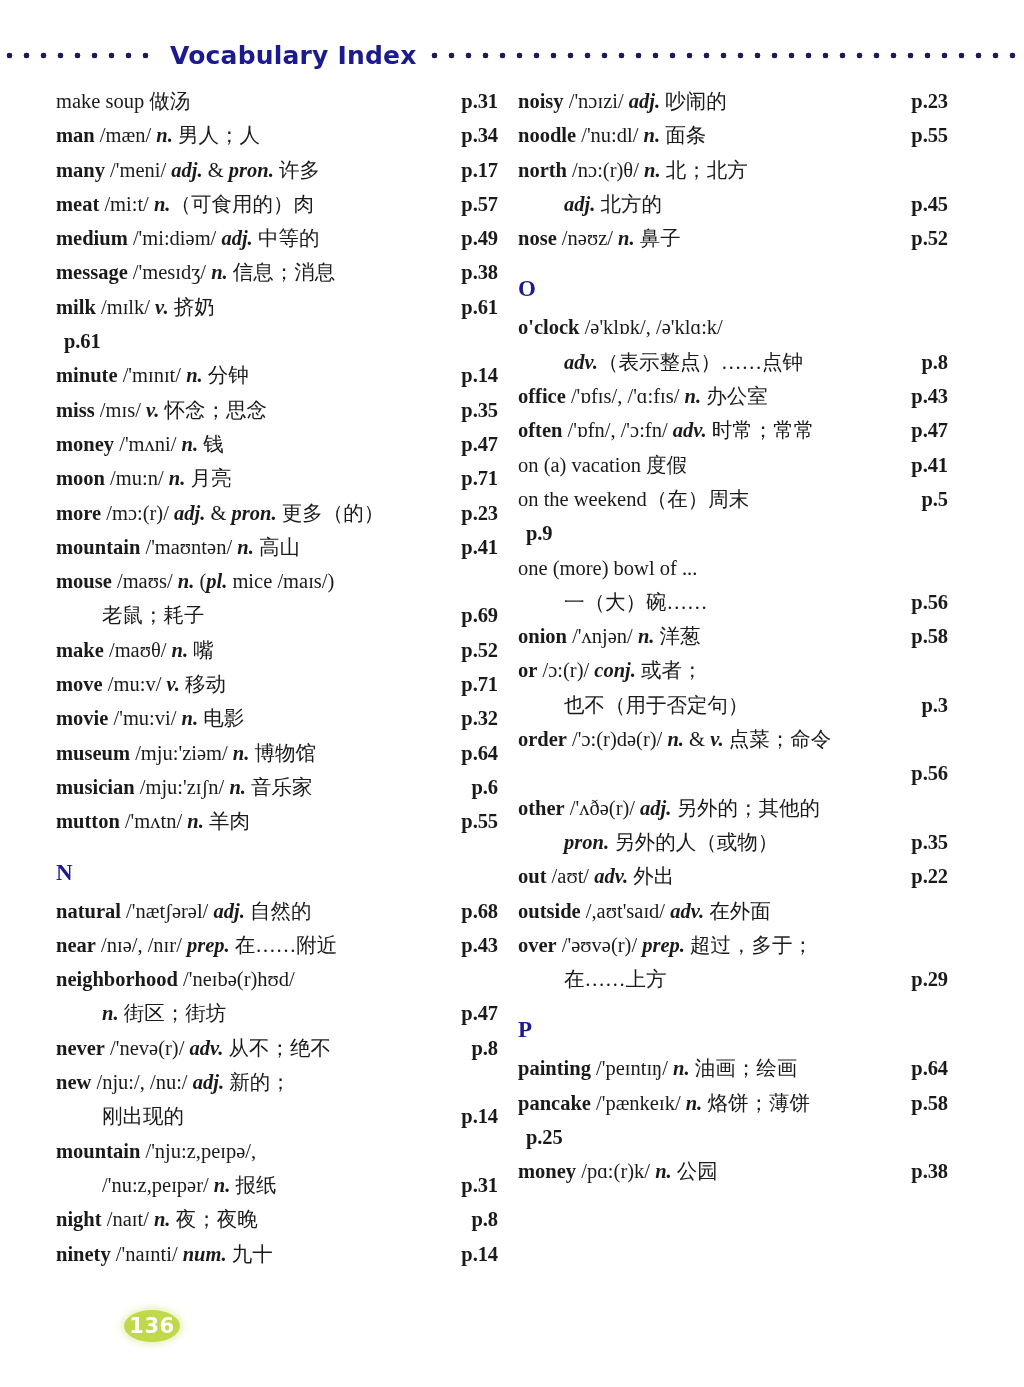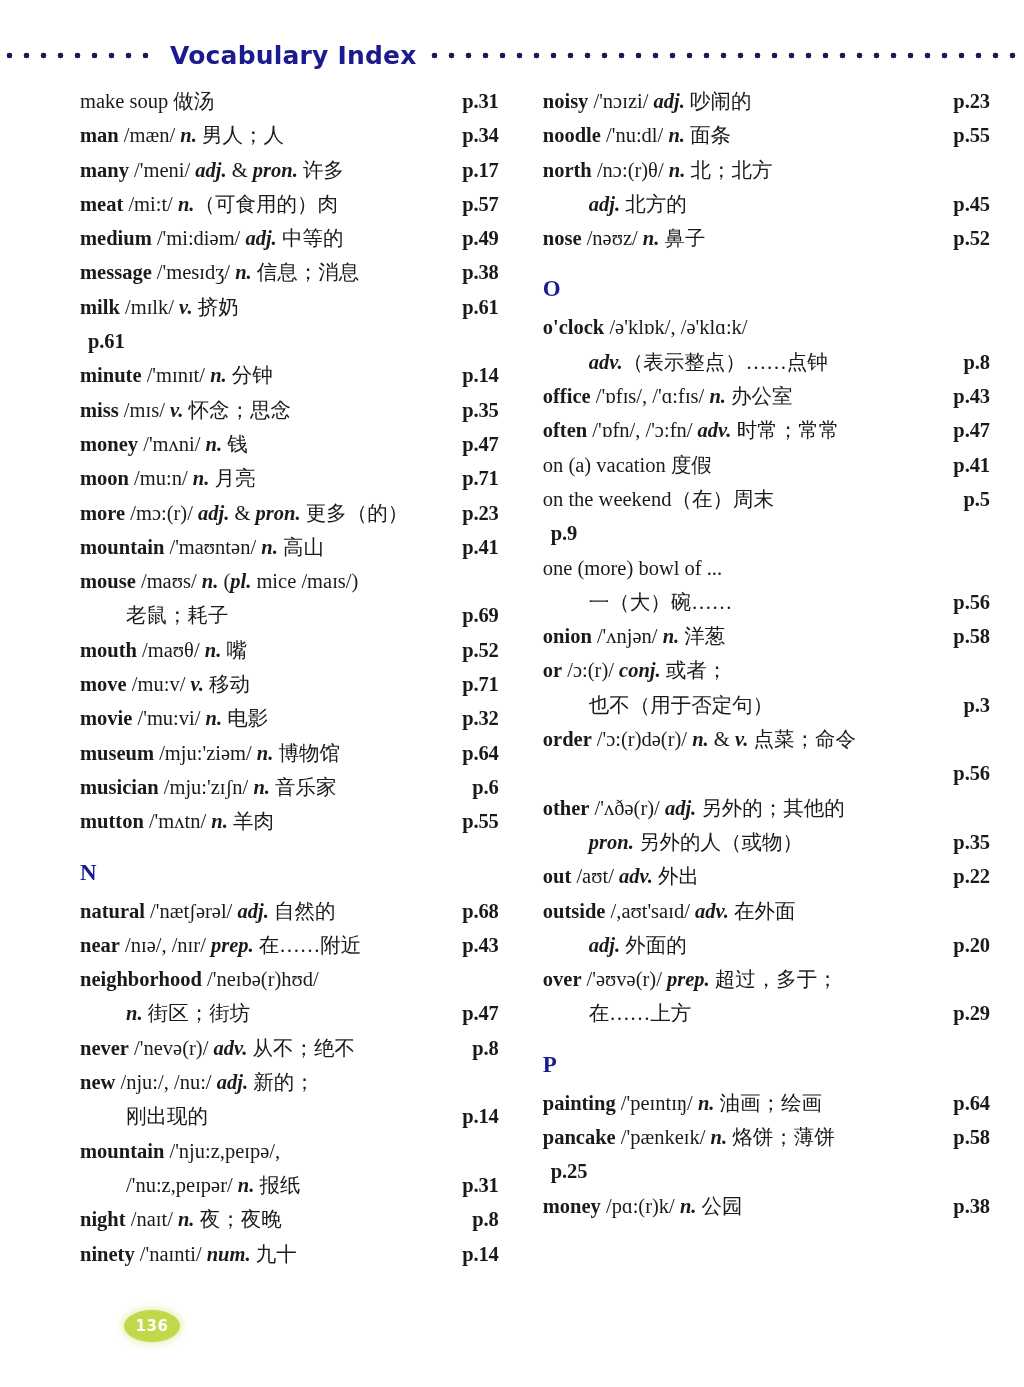--- a/index.html
+++ b/index.html
@@ -60,24 +60,23 @@
   
   .columns {
     position: absolute;
     top: 84px;
     left: 0;
     width: 1024px;
     display: flex;
   }
   .col {
     box-sizing: border-box;
-    margin-left: 24px;
   }
   .col-left  { width: 512px; padding-left: 56px; padding-right: 14px; }
-  .col-right { width: 512px; padding-left: 6px;  padding-right: 34px; }
+  .col-right { width: 512px; padding-left: 6px;  padding-right: 76px; }
 
   
   .section-letter {
     font-family: "Liberation Serif", serif;
     font-weight: bold;
     font-size: 23px;
     color: #1b1b8f;
     line-height: 1;
     padding-top: 22px;
     padding-bottom: 10px;
@@ -119,21 +118,21 @@
     border-radius: 50%;
     background: #bfd94a;
     display: flex;
     align-items: center;
     justify-content: center;
     box-shadow: 0 0 6px 3px rgba(191,217,74,0.35);
   }
   .page-badge span {
     font-family: "DejaVu Sans", "Liberation Sans", sans-serif;
     font-weight: bold;
-    font-size: 15px;
+    font-size: 21px;
     color: #ffffff;
     letter-spacing: 0.5px;
   }
 </style>
 </head>
 <body>
 
 <div class="header">
   <div class="dots dots-left"></div>
   <div class="header-title">Vocabulary Index</div>
@@ -199,21 +198,21 @@
       </div>
       <div class="entry nopage">
         <span class="txt"><span class="w">mouse</span> /maʊs/ <span class="pos">n.</span> (<span class="pos">pl.</span> mice /maɪs/)</span>
         <span class="pg"></span>
       </div>
       <div class="entry cont">
         <span class="txt">老鼠；耗子</span>
         <span class="pg">p.69</span>
       </div>
       <div class="entry">
-        <span class="txt"><span class="w">mouth</span> /maʊθ/ <span class="pos">n.</span> 嘴</span>
+        <span class="txt"><span class="w">make</span> /maʊθ/ <span class="pos">n.</span> 嘴</span>
         <span class="pg">p.52</span>
       </div>
       <div class="entry">
         <span class="txt"><span class="w">move</span> /mu:v/ <span class="pos">v.</span> 移动</span>
         <span class="pg">p.71</span>
       </div>
       <div class="entry">
         <span class="txt"><span class="w">movie</span> /'mu:vi/ <span class="pos">n.</span> 电影</span>
         <span class="pg">p.32</span>
       </div>
@@ -360,24 +359,20 @@
         <span class="txt"><span class="pos">pron.</span> 另外的人（或物）</span>
         <span class="pg">p.35</span>
       </div>
       <div class="entry">
         <span class="txt"><span class="w">out</span> /aʊt/ <span class="pos">adv.</span> 外出</span>
         <span class="pg">p.22</span>
       </div>
       <div class="entry nopage">
         <span class="txt"><span class="w">outside</span> /,aʊt'saɪd/ <span class="pos">adv.</span> 在外面</span>
         <span class="pg"></span>
-      </div>
-      <div class="entry cont">
-        <span class="txt"><span class="pos">adj.</span> 外面的</span>
-        <span class="pg">p.20</span>
       </div>
       <div class="entry nopage">
         <span class="txt"><span class="w">over</span> /'əʊvə(r)/ <span class="pos">prep.</span> 超过，多于；</span>
         <span class="pg"></span>
       </div>
       <div class="entry cont">
         <span class="txt">在……上方</span>
         <span class="pg">p.29</span>
       </div>
       <div class="section-letter">P</div>

